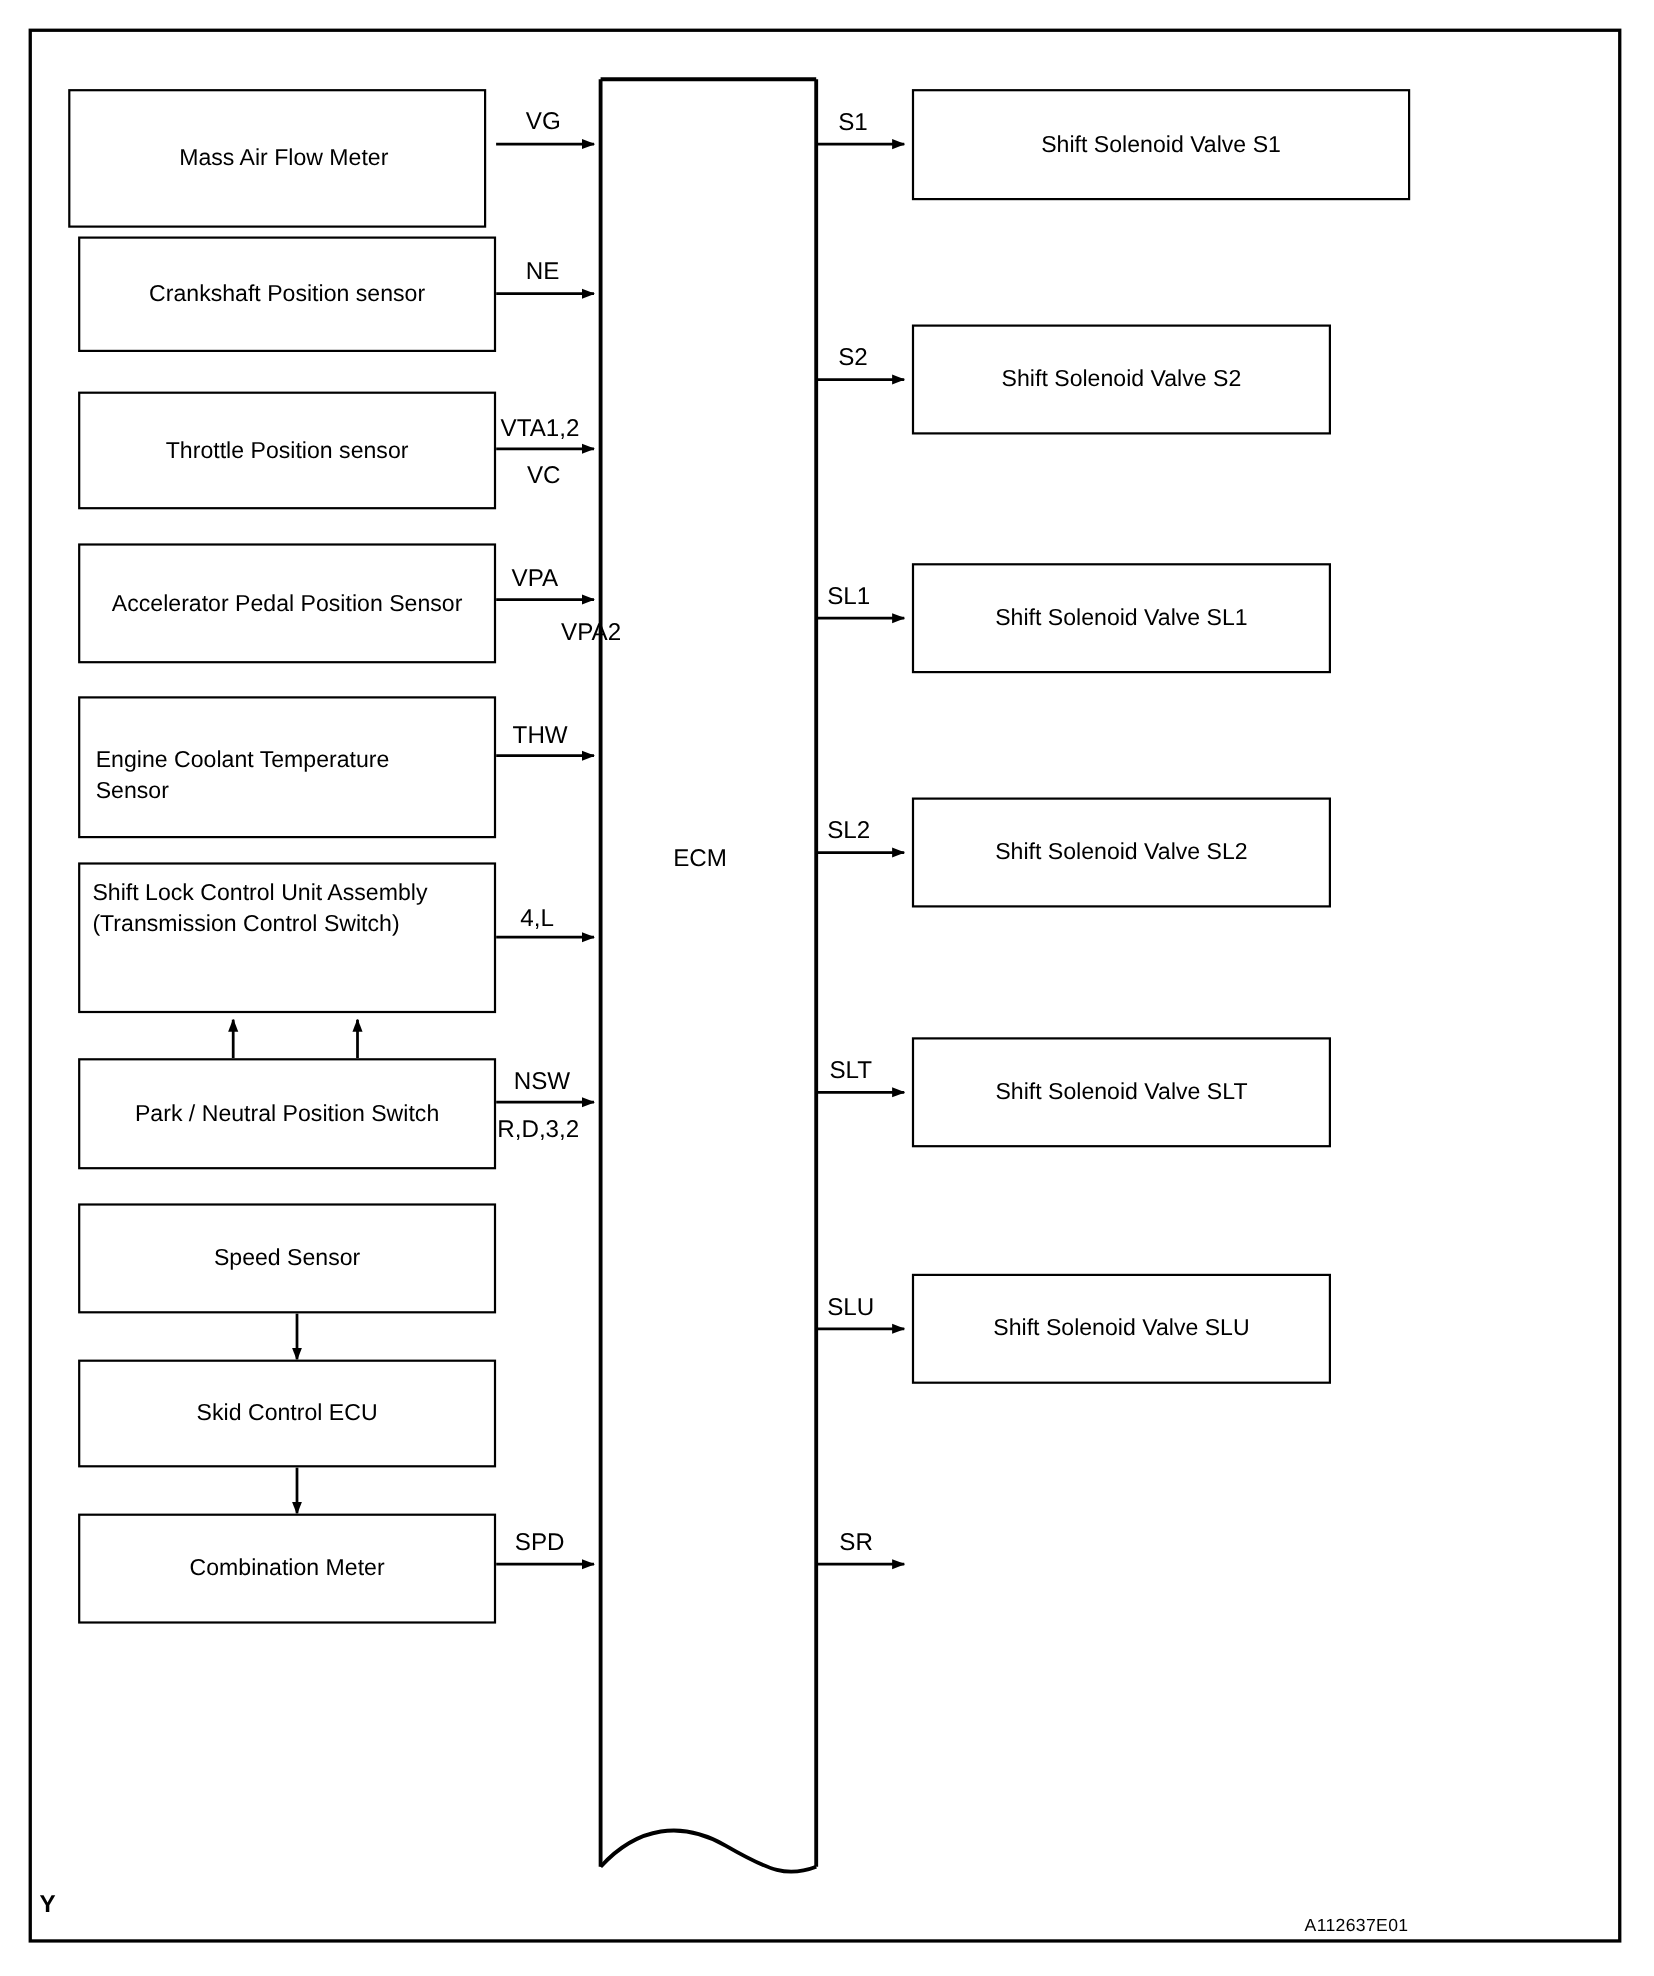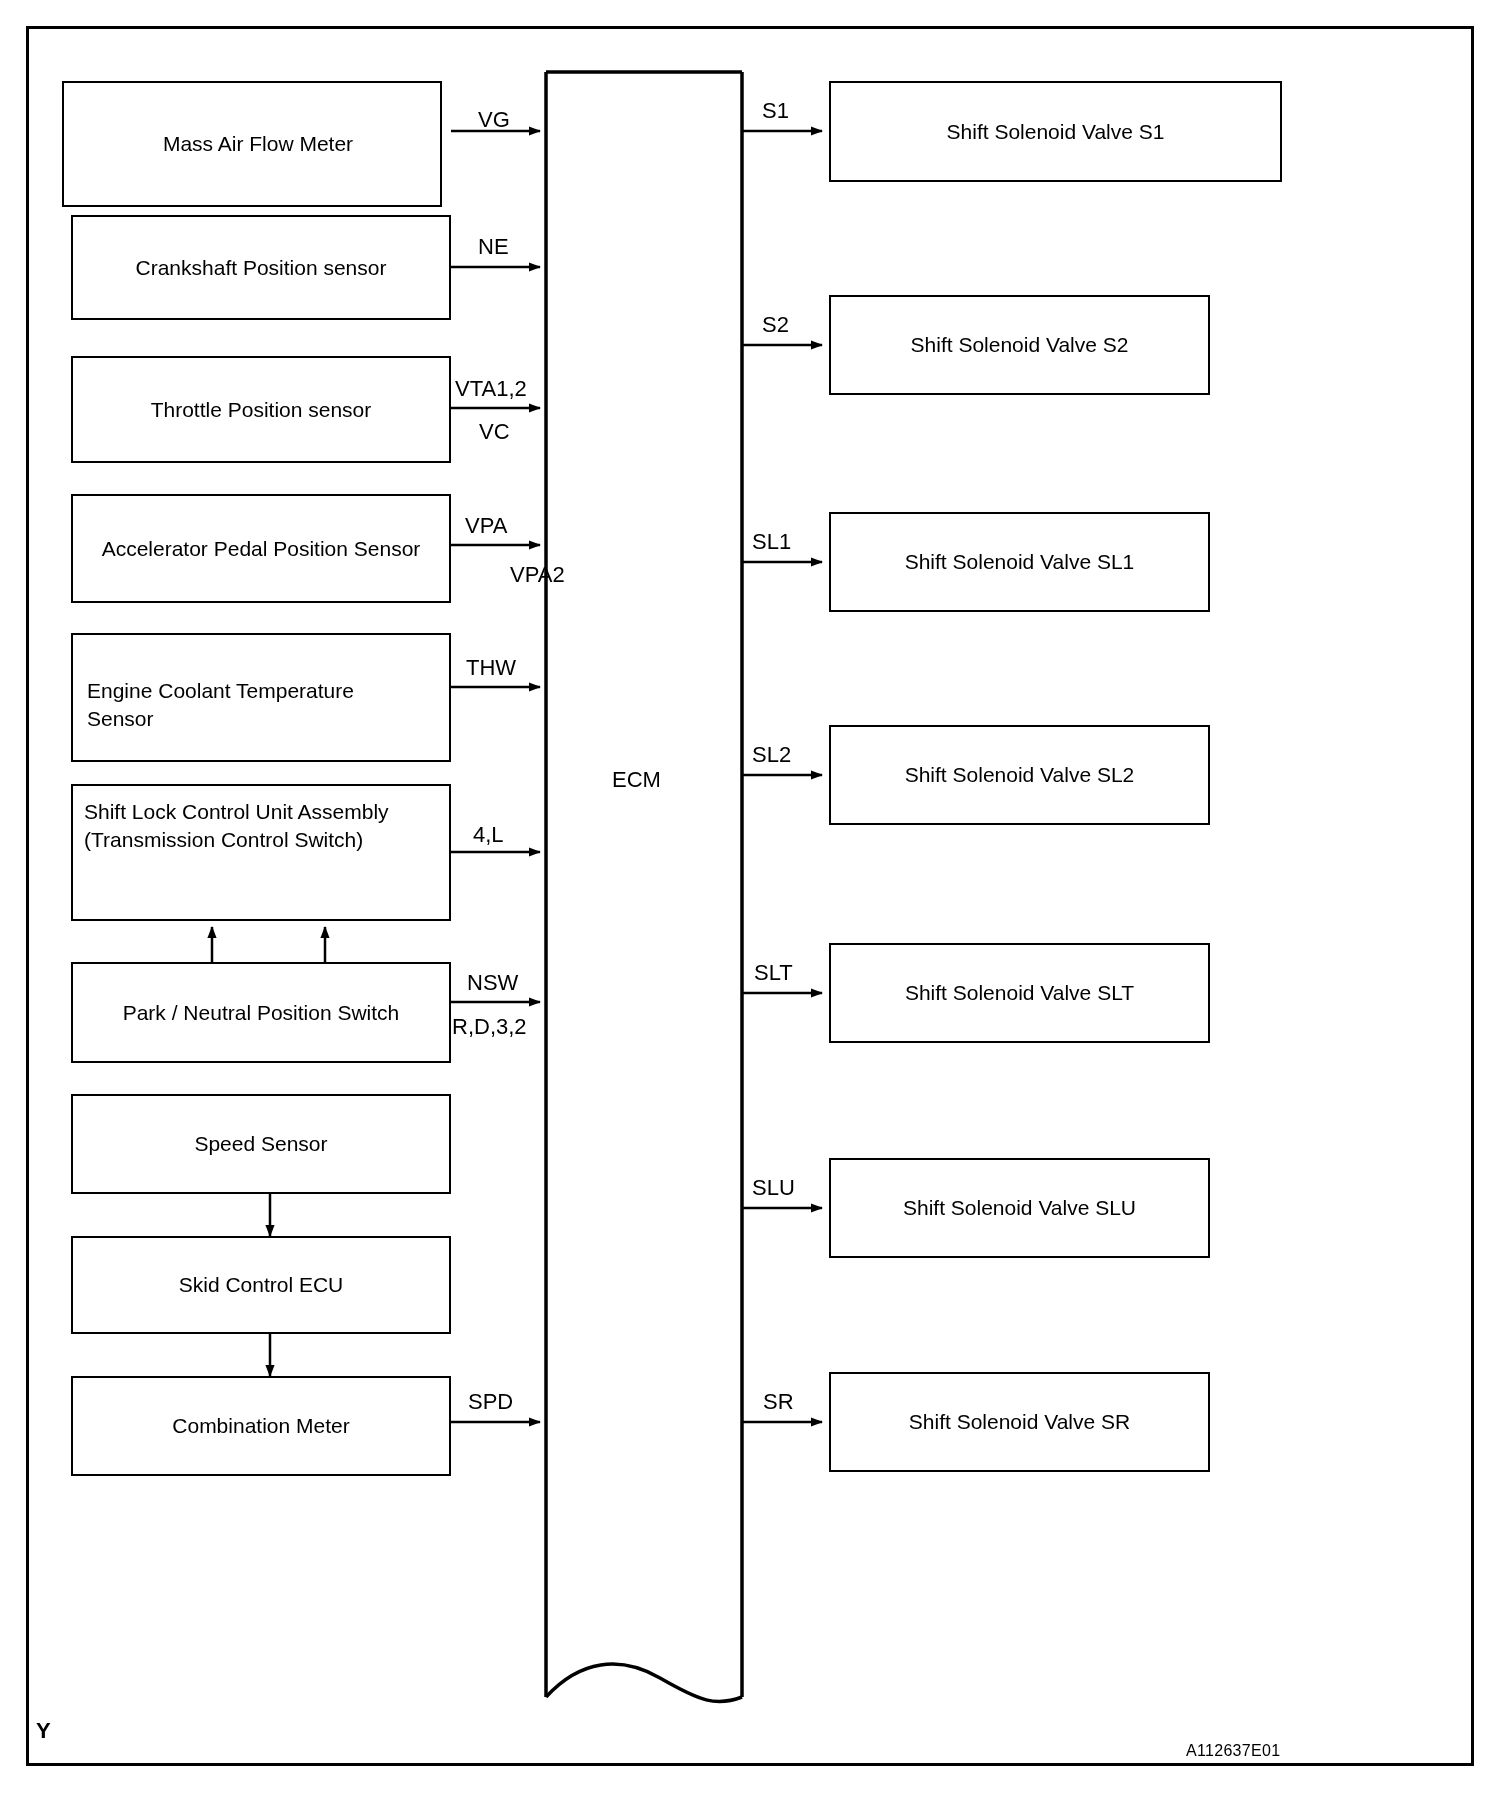--- a/index.html
+++ b/index.html
@@ -191,25 +191,22 @@
   </div>
 
   <div class="box center" style="left:829px; top:943px; width:381px; height:100px;">
     <span class="box-label">Shift Solenoid Valve SLT</span>
   </div>
 
   <div class="box center" style="left:829px; top:1158px; width:381px; height:100px;">
     <span class="box-label">Shift Solenoid Valve SLU</span>
   </div>
 
-  <div class="box center" style="left:829px; top:1372px; width:381px; height:100px;">
-    <span class="box-label">Shift Solenoid Valve SR</span>
-  </div>
-
-  <div class="sig" style="left:478px; top:109px;">VG</div>
+
+  <div class="sig" style="left:478px; top:99px;">VG</div>
   <div class="sig" style="left:478px; top:236px;">NE</div>
   <div class="sig" style="left:455px; top:378px;">VTA1,2</div>
   <div class="sig" style="left:479px; top:421px;">VC</div>
   <div class="sig" style="left:465px; top:515px;">VPA</div>
   <div class="sig" style="left:462px; top:564px;margin-left:48px;">VPA2</div>
   <div class="sig" style="left:466px; top:657px;">THW</div>
   <div class="sig" style="left:473px; top:824px;">4,L</div>
   <div class="sig" style="left:467px; top:972px;">NSW</div>
   <div class="sig" style="left:452px; top:1016px;">R,D,3,2</div>
   <div class="sig" style="left:468px; top:1391px;">SPD</div>

